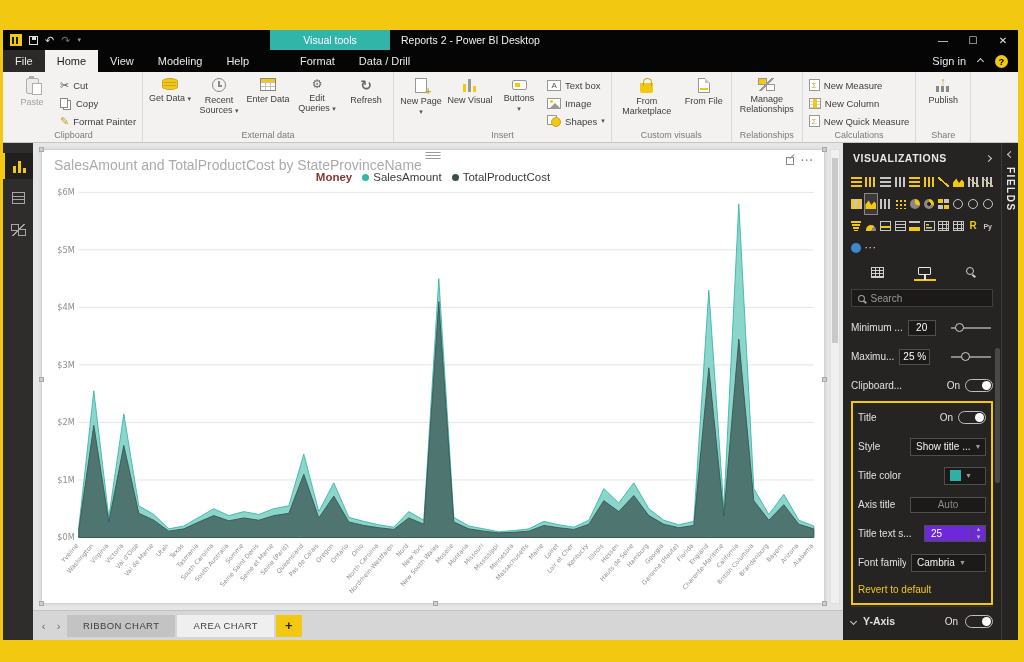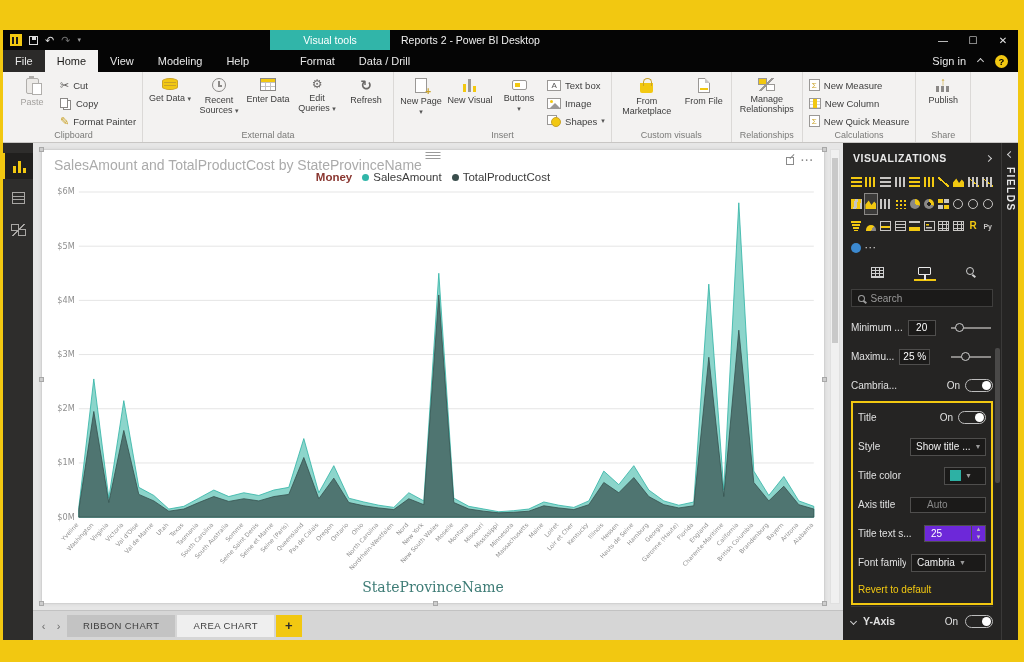--- a/index.html
+++ b/index.html
@@ -194,21 +194,21 @@
   .flabel { color:#e0e0e0; white-space:nowrap; overflow:hidden; }
   .fvalbox { background:#1b1a19; border:1px solid #4f4e4d; min-width:28px; height:16px; display:flex; align-items:center; justify-content:center; padding:0 3px; color:#fff; }
   .fslider { width:40px; height:2px; background:#8a8886; position:relative; margin-left:auto; margin-right:2px; }
   .fknob { position:absolute; top:-4px; width:9px; height:9px; border-radius:50%; background:#252423; border:1.5px solid #d0d0d0; }
   .onoff { color:#e0e0e0; margin-left:auto;text-align:right; }
   .toggle { width:28px; height:13px; border:1px solid #bdbdbd; border-radius:8px; position:relative; }
   .toggle::after { content:''; position:absolute; right:1px; top:1px; width:9px; height:9px; border-radius:50%; background:#fff; }
   .dd { margin-left:auto; background:#1b1a19; border:1px solid #4f4e4d; width:76px; height:18px; display:flex; align-items:center; padding:0 5px; color:#f0f0f0; white-space:nowrap; overflow:hidden; }
   .ddc { color:#9a9a9a; font-size:7px; margin-left:4px; }
   .swatch { width:11px; height:11px; display:inline-block; }
-  .finput { margin-left:auto; background:#1b1a19; border:1px solid #4f4e4d; width:76px; height:16px; color:#e8e8e8; font-size:10px; padding:0 16px; font-family:inherit; }
+  .finput { margin-left:auto; background:#1b1a19; border:1px solid #4f4e4d; width:76px; height:16px; color:#e8e8e8; font-size:10px; padding:0 16px; font-family:inherit;text-align:center; }
   .finput::placeholder { color:#8a8a8a; }
   .stepper { margin-left:auto; background:#6d28d9; border:1px solid #4f4e4d; width:62px; height:17px; display:flex; align-items:stretch; }
   .stepper .val { flex:1; display:flex; align-items:center; padding-left:6px; color:#fff; }
   .spin { display:flex; flex-direction:column; border-left:1px solid #4f4e4d; width:14px; align-items:center; justify-content:center; color:#bbb; font-size:6px; line-height:1.2; }
   .revert { color:#F2C811; padding:7px 0 8px; font-size:10px; }
   .hl-box { border:2px solid #F2C811; margin:1px 0; padding:0 5px; }
   .frow.section { border-top:1px solid #3a3938; margin-top:1px; gap:7px; }
   .flabel.strong { font-weight:bold; font-size:10.5px; }
   .vp-scroll { position:absolute; right:1px; top:205px; width:5px; height:135px; background:#4a4948; border-radius:2px; }
 
@@ -499,21 +499,20 @@
                   <text x="649.4285714285714" y="340" class="xtick" text-anchor="end" transform="rotate(-48 649.4285714285714 340)">England</text>
                   <text x="664.0816326530612" y="340" class="xtick" text-anchor="end" transform="rotate(-48 664.0816326530612 340)">Charente-Maritime</text>
                   <text x="678.734693877551" y="340" class="xtick" text-anchor="end" transform="rotate(-48 678.734693877551 340)">California</text>
                   <text x="693.3877551020408" y="340" class="xtick" text-anchor="end" transform="rotate(-48 693.3877551020408 340)">British Columbia</text>
                   <text x="708.0408163265306" y="340" class="xtick" text-anchor="end" transform="rotate(-48 708.0408163265306 340)">Brandenburg</text>
                   <text x="722.6938775510204" y="340" class="xtick" text-anchor="end" transform="rotate(-48 722.6938775510204 340)">Bayern</text>
                   <text x="737.3469387755102" y="340" class="xtick" text-anchor="end" transform="rotate(-48 737.3469387755102 340)">Arizona</text>
                   <text x="752" y="340" class="xtick" text-anchor="end" transform="rotate(-48 752 340)">Alabama</text>
                 </svg>
             </div>
-            <div class="v-xtitle" style="color: rgb(62, 124, 118);">StateProvinceName</div>
           </div>
         </div>
 
         <div class="vscroll">
             <span class="vthumb" style="position:absolute"></span>
           </div>
 
         <div class="page-tabs">
           <span class="pt-nav">‹</span>
           <span class="pt-nav">›</span>
@@ -654,21 +653,21 @@
               </span>
           </div>
           <div class="frow">
             <span class="flabel">Maximu...</span>
             <span class="fvalbox">25 %</span>
             <span class="fslider">
                 <span class="fknob" style="left:10px"></span>
               </span>
           </div>
           <div class="frow">
-            <span class="flabel">Cambria...</span>
+            <span class="flabel">Clipboard...</span>
             <span class="onoff">On</span>
             <span class="toggle"></span>
           </div>
 
           <div class="hl-box">
             <div class="frow">
               <span class="flabel">Title</span>
               <span class="onoff">On</span>
               <span class="toggle"></span>
             </div>

